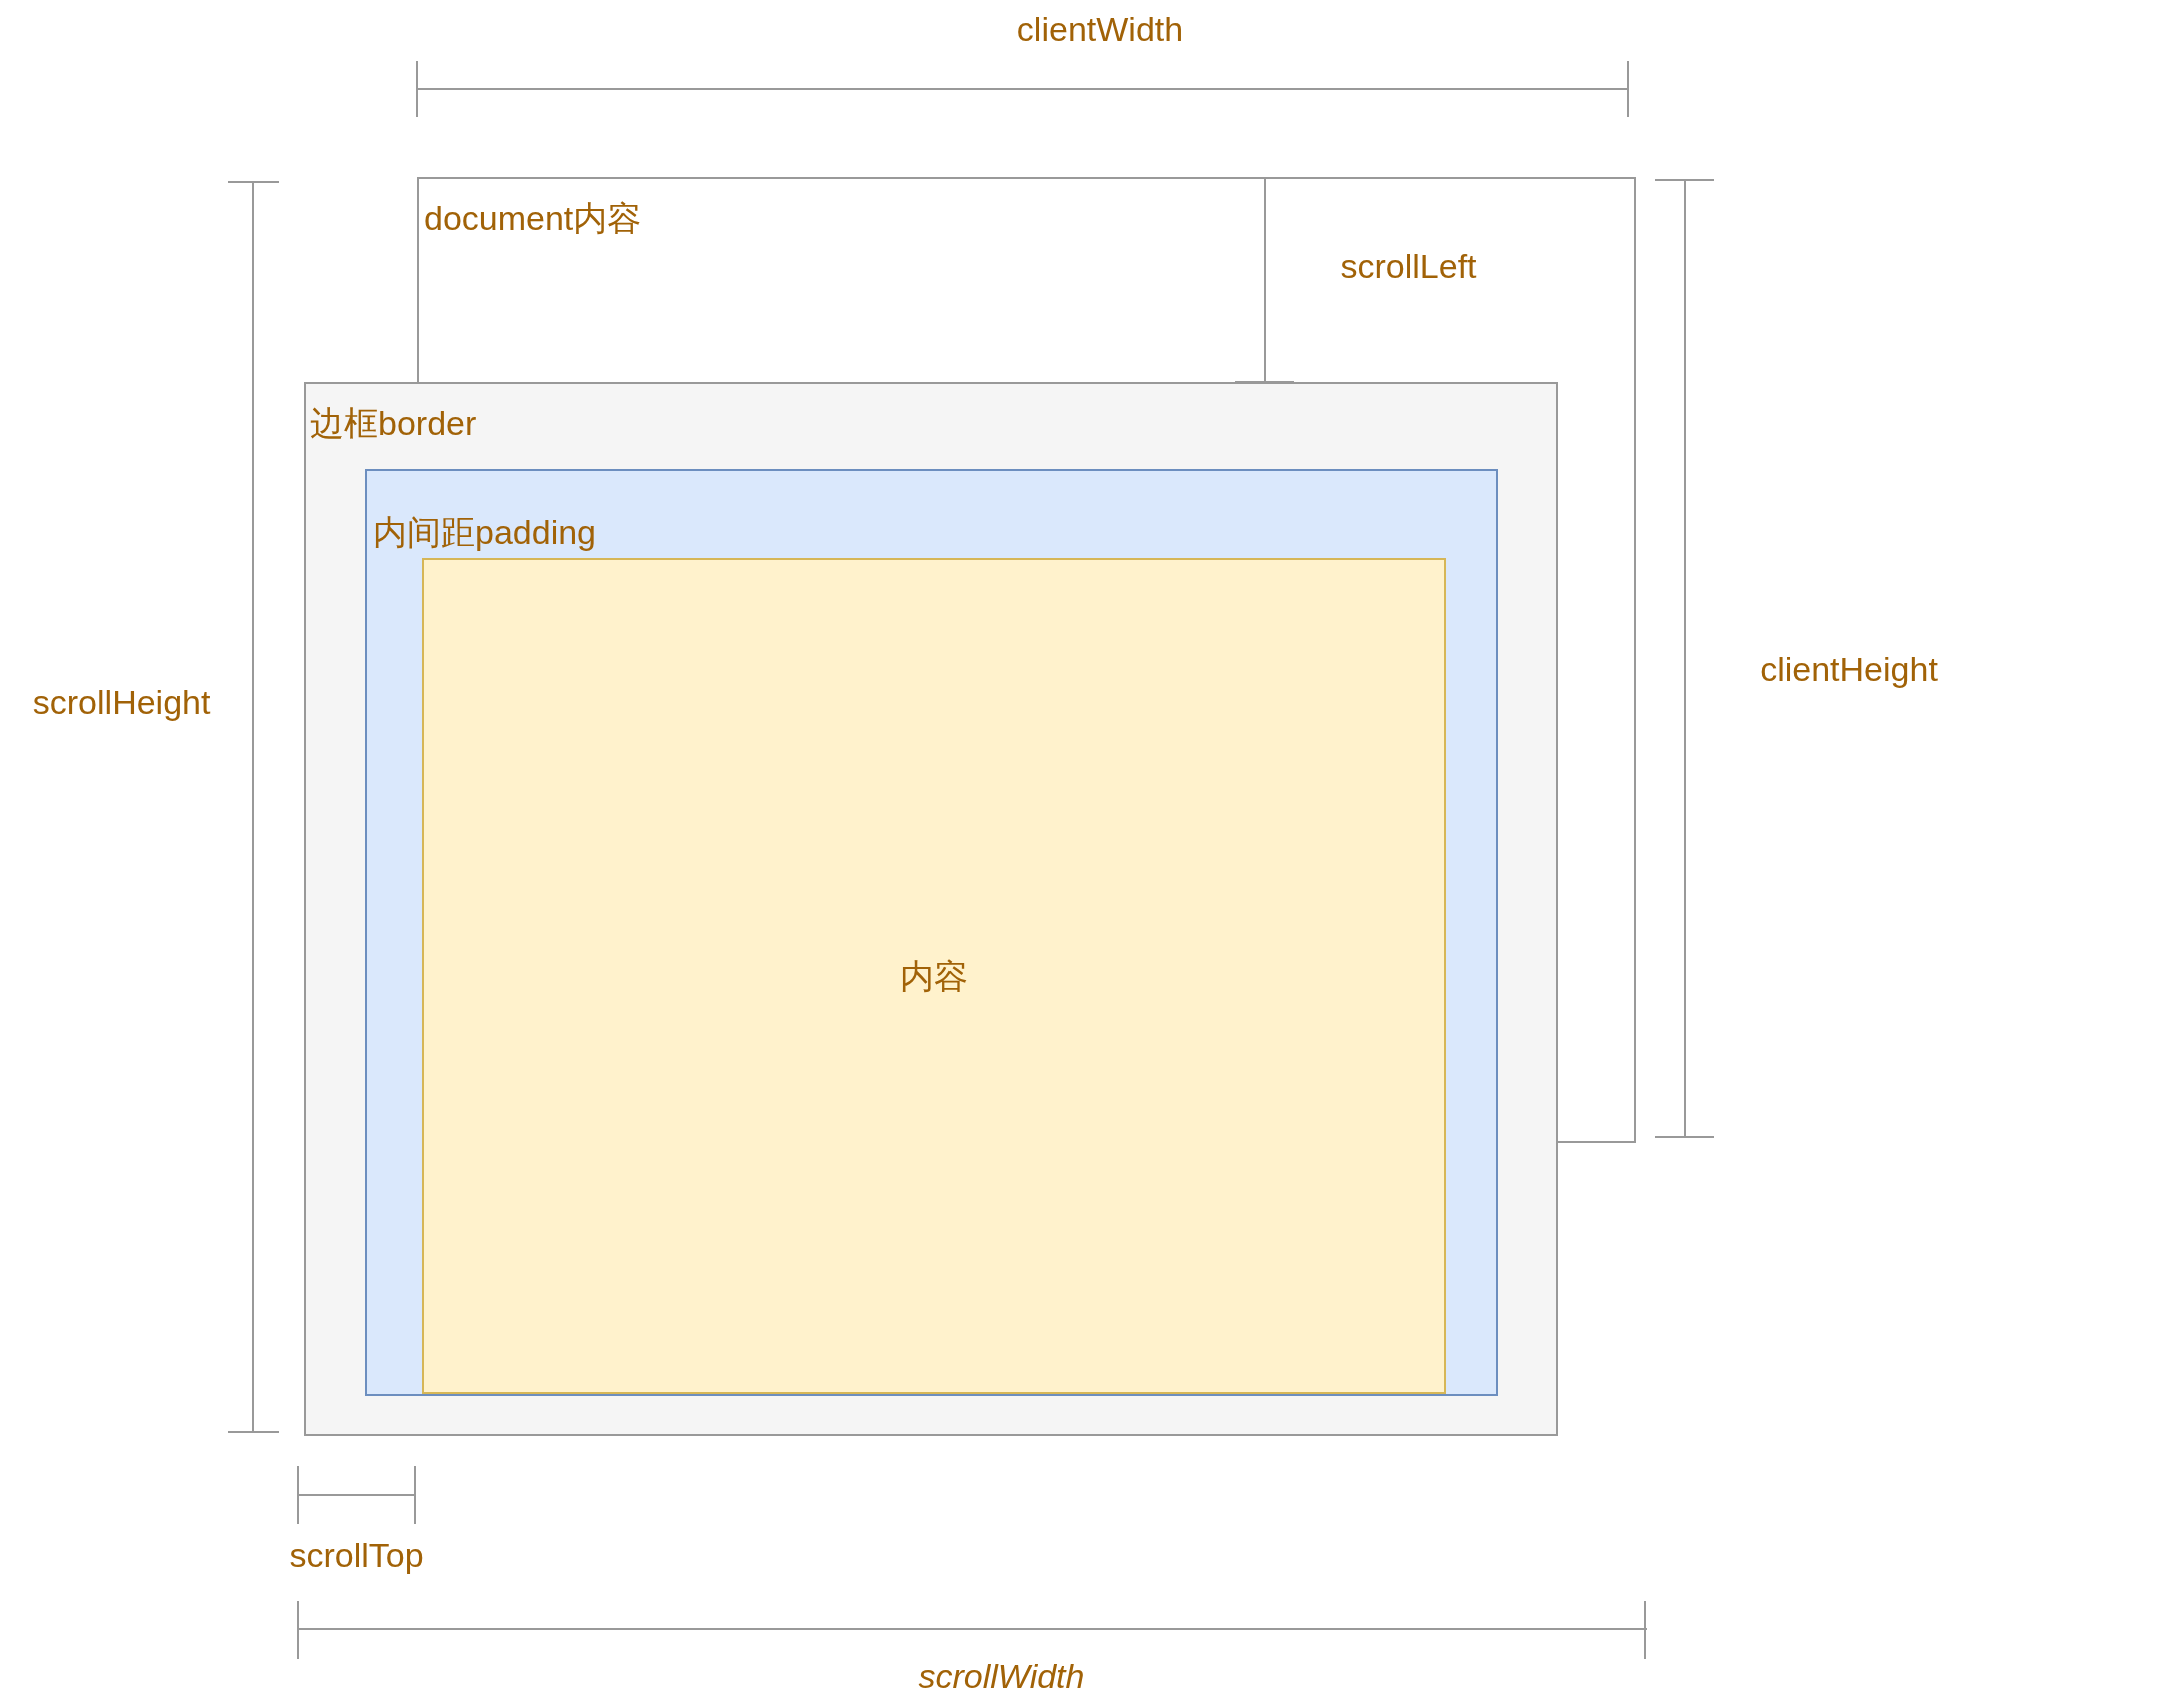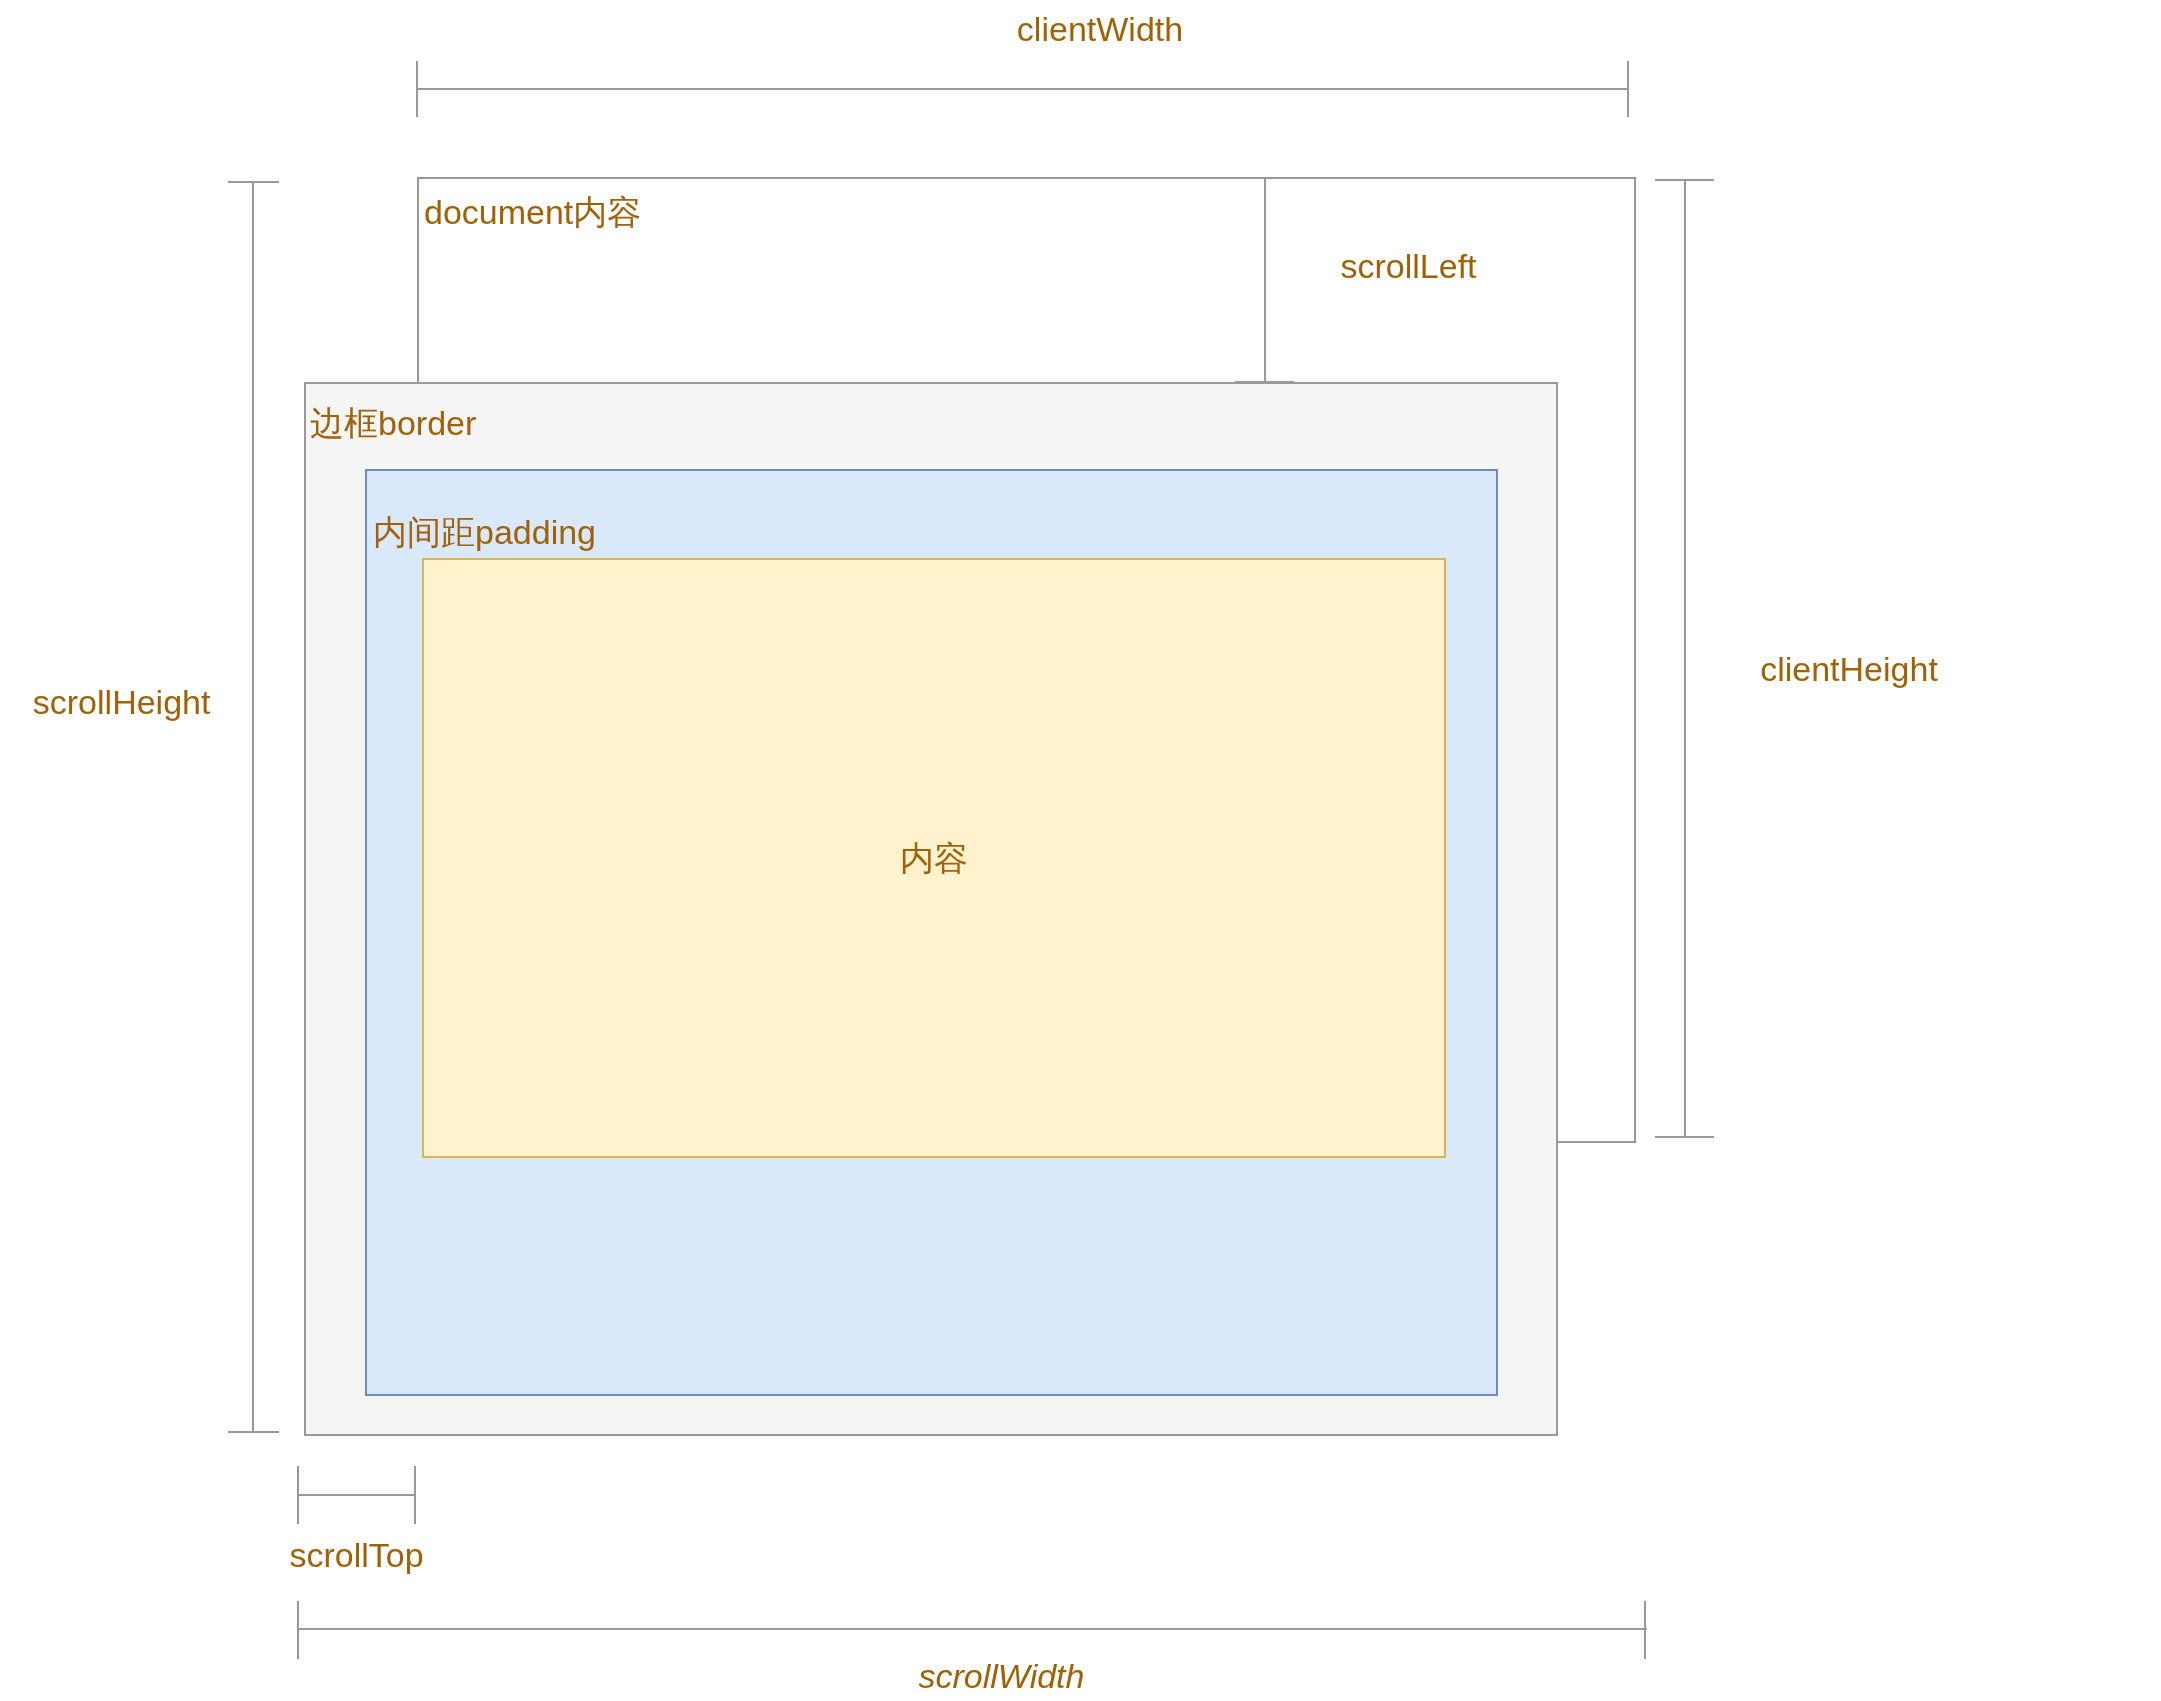--- a/index.html
+++ b/index.html
@@ -23,21 +23,21 @@
   }
   #border-box{
     left:288px;top:382px;width:1254px;height:1054px;
     background:#f5f5f5;border:2.2px solid #999999;
   }
   #padding-box{
     left:349px;top:469px;width:1133px;height:927px;
     background:#dae8fc;border:2.2px solid #6c8ebf;
   }
   #content-box{
-    left:406px;top:558px;width:1024px;height:600px;
+    left:406px;top:558px;width:1024px;height:836px;
     background:#fff2cc;border:2.9px solid #d6b656;
     display:flex;align-items:center;justify-content:center;
   }
   .box-label{position:absolute;white-space:nowrap;line-height:41px;}
   .measure-label{position:absolute;white-space:nowrap;line-height:41px;text-align:center;}
 </style>
 </head>
 <body>
 
 <div id="canvas">
@@ -46,21 +46,21 @@
   <div class="mline" style="left:401px;top:88px;width:1212px;height:2.2px;"></div>
   <div class="mline" style="left:400px;top:61px;width:2.2px;height:56px;"></div>
   <div class="mline" style="left:1611px;top:61px;width:2.2px;height:56px;"></div>
 
   <div class="measure-label" style="left:-2.9px;top:682px;width:217px;">scrollHeight</div>
   <div class="mline" style="left:236px;top:182px;width:2.2px;height:1251px;"></div>
   <div class="mline" style="left:212px;top:181px;width:51px;height:2.2px;"></div>
   <div class="mline" style="left:212px;top:1431px;width:51px;height:2.2px;"></div>
 
   <div class="box" id="document-box"></div>
-  <div class="box-label" style="left:408px;top:192px;">document内容</div>
+  <div class="box-label" style="left:408px;top:198px;">document内容</div>
 
   <div class="mline" style="left:1248px;top:177px;width:2.2px;height:206px;"></div>
   <div class="mline" style="left:1219px;top:381px;width:59px;height:2.2px;"></div>
   <div class="measure-label" style="left:1246px;top:246px;width:293px;">scrollLeft</div>
 
   <div class="box" id="border-box"></div>
   <div class="box-label" style="left:294px;top:403px;text-align:right;">边框border</div>
 
   <div class="box" id="padding-box"></div>
   <div class="box-label" style="left:357px;top:512px;">内间距padding</div>

